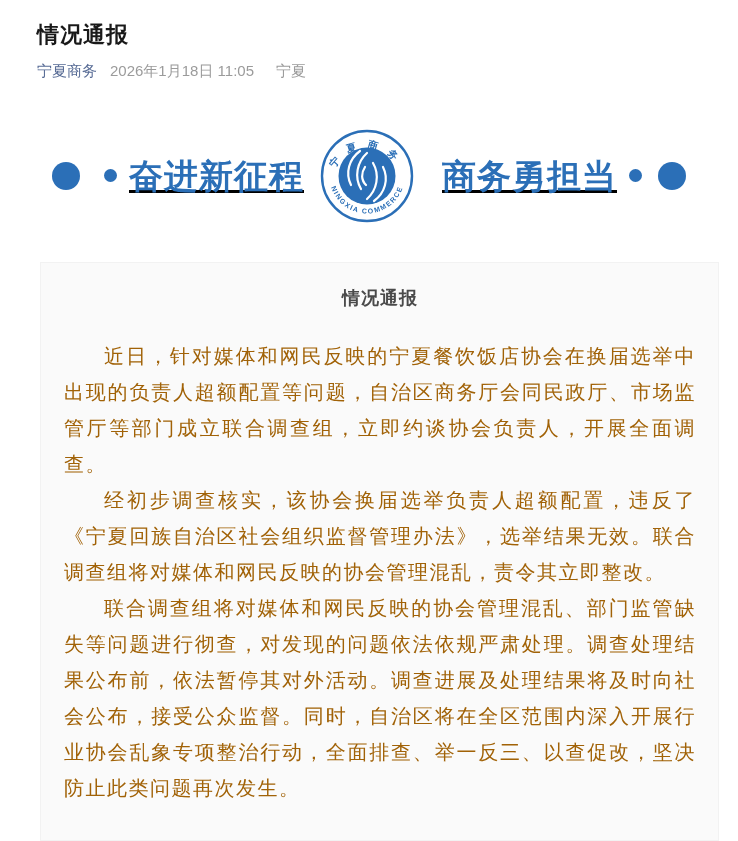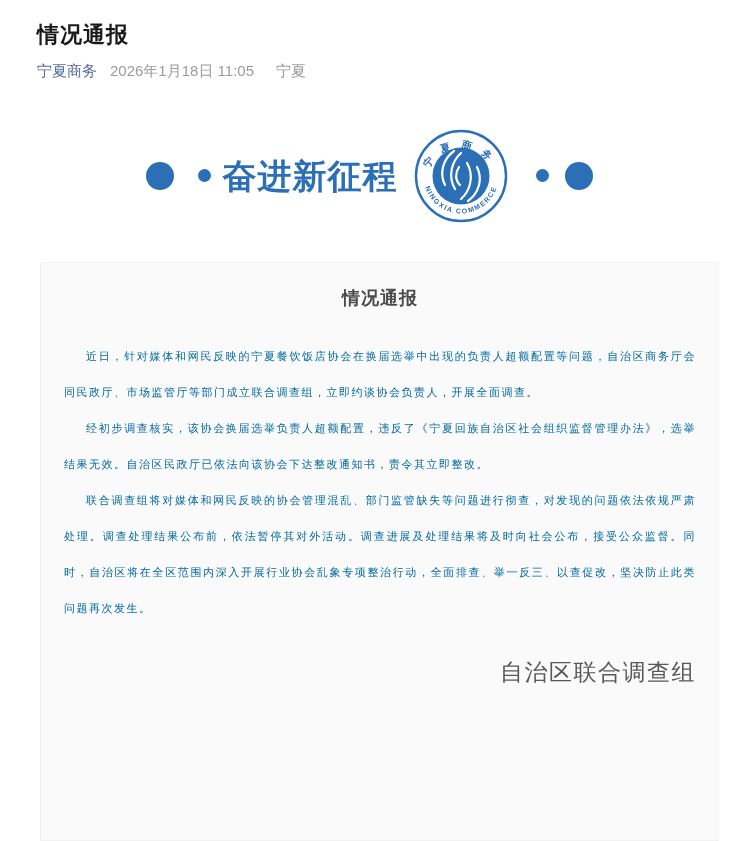--- a/index.html
+++ b/index.html
@@ -14,21 +14,21 @@
   .meta-row {
     margin-top:14px; font-size:15px; line-height:17px;
     display:flex; align-items:center;
   }
   .account-name { color:#576b95; margin-right:13px; cursor:pointer; }
   .meta-gray { color:#9b9b9b; }
   .meta-location { margin-left:22px; }
 
   .banner {
     margin-top:36px; height:121px;
-    display:flex; align-items:center; justify-content:center;
+    display:flex; align-items:center; justify-content:center;text-decoration:underline;
   }
   .dot { border-radius:50%; background:#2b6fb7; flex:none; }
   .dot-lg { width:28px; height:28px; }
   .dot-sm { width:13px; height:13px; }
   .m-r-24 { margin-right:24px; }
   .m-r-12 { margin-right:12px; }
   .m-r-16 { margin-right:16px; }
   .m-r-28 { margin-right:28px; }
   .banner-text {
     font-size:34px; font-weight:bold; color:#2b6fb7;
@@ -39,21 +39,21 @@
   .notice-box {
     margin:26px 19px 0 40px; width:679px; height:579px;
     background:#fafafa; border:1px solid #f2f2f2;
     padding:20px 22px 0 23px;
   }
   .notice-title {
     text-align:center; font-size:18px; font-weight:bold; color:#4a4a4a;
     line-height:30px; letter-spacing:1px; margin-bottom:25px;
   }
   .notice-box p {
-    font-size:11px; color:#0369a1; line-height:36px; letter-spacing:1.5px;
+    font-size:20px; color:#a16207; line-height:36px; letter-spacing:1.5px;
     text-indent:2em; text-align:justify;
   }
   .signature, .signature-date {
     font-size:23px; color:#595959; line-height:36px; letter-spacing:1.5px;
     text-align:right;
   }
   .signature { margin-top:28px; }
 </style>
 </head>
 <body>
@@ -89,25 +89,26 @@
         <path d="M45,38 C41,44 41,51 46,56"></path>
       </g>
       <text fill="#2b6fb7" font-size="10" font-weight="bold" letter-spacing="10" font-family="Liberation Sans, sans-serif">
         <textPath href="#arcTop" startOffset="50%" text-anchor="middle">宁夏商务</textPath>
       </text>
       <text fill="#2b6fb7" font-size="7" font-weight="bold" letter-spacing="1.4" font-family="Liberation Sans, sans-serif">
         <textPath href="#arcBottom" startOffset="50%" text-anchor="middle">NINGXIA COMMERCE</textPath>
       </text>
     </svg>
 
+    <span class="banner-text m-r-12">商务勇担当</span>
     <span class="dot dot-sm m-r-16"></span>
     <span class="dot dot-lg"></span>
   </div>
 
   <div class="notice-box">
     <div class="notice-title">情况通报</div>
     <p>近日，针对媒体和网民反映的宁夏餐饮饭店协会在换届选举中出现的负责人超额配置等问题，自治区商务厅会同民政厅、市场监管厅等部门成立联合调查组，立即约谈协会负责人，开展全面调查。</p>
-    <p>经初步调查核实，该协会换届选举负责人超额配置，违反了《宁夏回族自治区社会组织监督管理办法》，选举结果无效。自治区民政厅已依法向该协会下达整改通知书，责令其立即整改。</p>
+    <p>经初步调查核实，该协会换届选举负责人超额配置，违反了《宁夏回族自治区社会组织监督管理办法》，选举结果无效。联合调查组将对媒体和网民反映的协会管理混乱，责令其立即整改。</p>
     <p>联合调查组将对媒体和网民反映的协会管理混乱、部门监管缺失等问题进行彻查，对发现的问题依法依规严肃处理。调查处理结果公布前，依法暂停其对外活动。调查进展及处理结果将及时向社会公布，接受公众监督。同时，自治区将在全区范围内深入开展行业协会乱象专项整治行动，全面排查、举一反三、以查促改，坚决防止此类问题再次发生。</p>
     <div class="signature">自治区联合调查组</div>
   </div>
 
 </div>
 
 </body></html>

